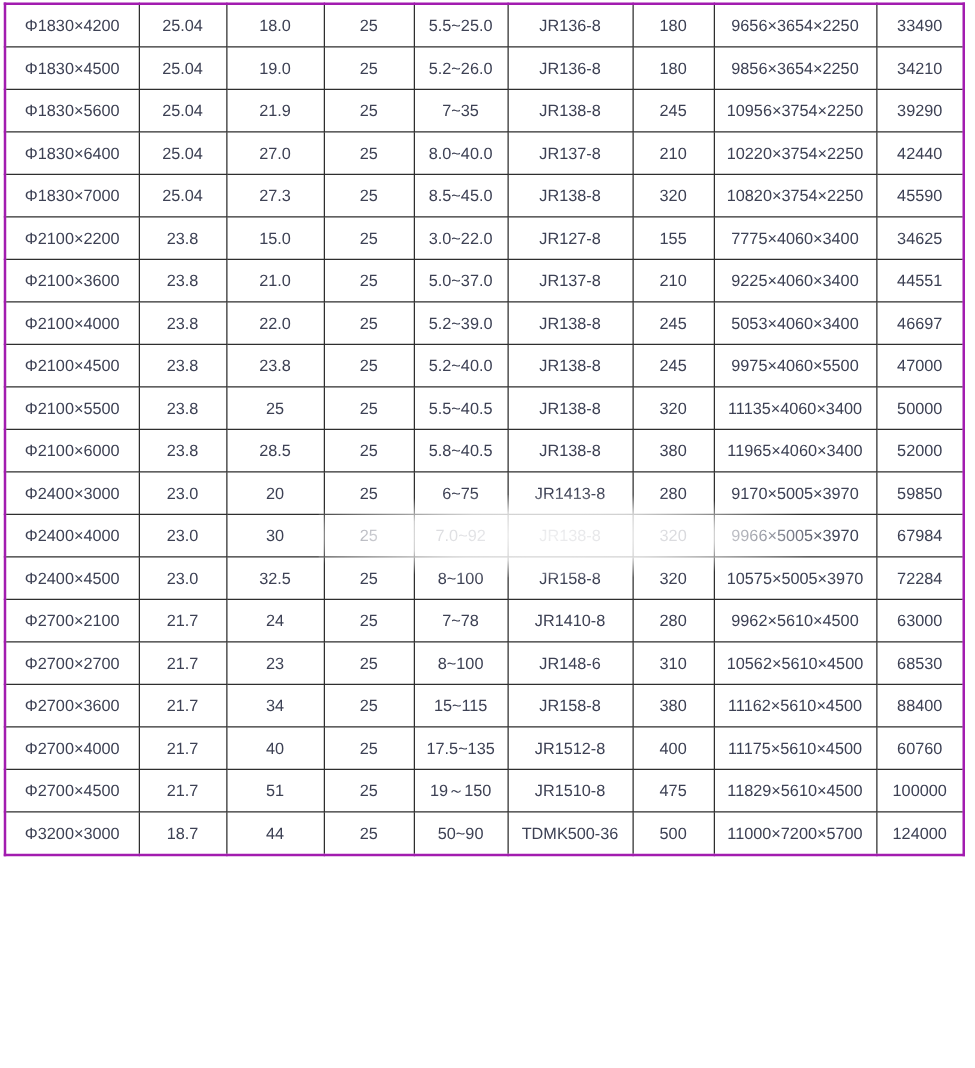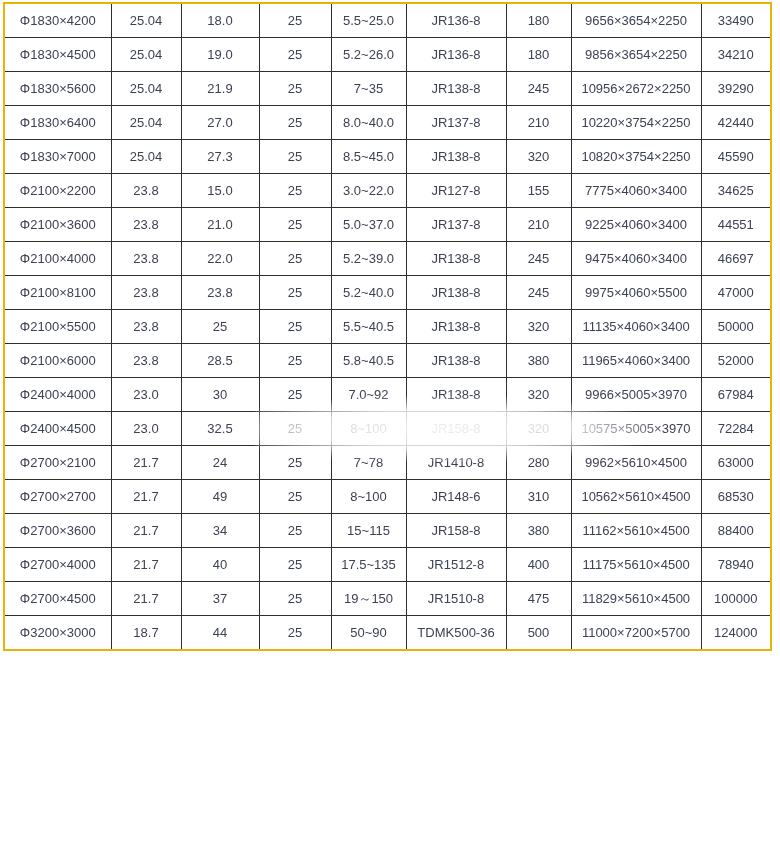--- a/index.html
+++ b/index.html
@@ -12,21 +12,21 @@
     height: 854px;
     position: relative;
     overflow: hidden;
     font-family: "Liberation Sans", sans-serif;
   }
   table.spec-table {
     border-collapse: collapse;
     table-layout: fixed;
     width: 767px;
     margin: 2px 0 18px 3px;
-    border: 2px solid #eab308;
+    border: 2px solid #a21caf;
   }
   table.spec-table td {
     border: 1px solid #2e2e2e;
     height: 33px;
     padding: 0 2px;
     text-align: center;
     vertical-align: middle;
     font-size: 13px;
     color: #3d4154;
     white-space: nowrap;
@@ -84,21 +84,21 @@
         <td>34210</td>
       </tr>
       <tr>
         <td>Φ1830×5600</td>
         <td>25.04</td>
         <td>21.9</td>
         <td>25</td>
         <td>7~35</td>
         <td>JR138-8</td>
         <td>245</td>
-        <td>10956×2672×2250</td>
+        <td>10956×3754×2250</td>
         <td>39290</td>
       </tr>
       <tr>
         <td>Φ1830×6400</td>
         <td>25.04</td>
         <td>27.0</td>
         <td>25</td>
         <td>8.0~40.0</td>
         <td>JR137-8</td>
         <td>210</td>
@@ -139,25 +139,25 @@
         <td>44551</td>
       </tr>
       <tr>
         <td>Φ2100×4000</td>
         <td>23.8</td>
         <td>22.0</td>
         <td>25</td>
         <td>5.2~39.0</td>
         <td>JR138-8</td>
         <td>245</td>
-        <td>9475×4060×3400</td>
+        <td>5053×4060×3400</td>
         <td>46697</td>
       </tr>
       <tr>
-        <td>Φ2100×8100</td>
+        <td>Φ2100×4500</td>
         <td>23.8</td>
         <td>23.8</td>
         <td>25</td>
         <td>5.2~40.0</td>
         <td>JR138-8</td>
         <td>245</td>
         <td>9975×4060×5500</td>
         <td>47000</td>
       </tr>
       <tr>
@@ -174,20 +174,31 @@
       <tr>
         <td>Φ2100×6000</td>
         <td>23.8</td>
         <td>28.5</td>
         <td>25</td>
         <td>5.8~40.5</td>
         <td>JR138-8</td>
         <td>380</td>
         <td>11965×4060×3400</td>
         <td>52000</td>
+      </tr>
+      <tr>
+        <td>Φ2400×3000</td>
+        <td>23.0</td>
+        <td>20</td>
+        <td>25</td>
+        <td>6~75</td>
+        <td>JR1413-8</td>
+        <td>280</td>
+        <td>9170×5005×3970</td>
+        <td>59850</td>
       </tr>
       <tr>
         <td>Φ2400×4000</td>
         <td>23.0</td>
         <td>30</td>
         <td>25</td>
         <td>7.0~92</td>
         <td>JR138-8</td>
         <td>320</td>
         <td>9966×5005×3970</td>
@@ -211,21 +222,21 @@
         <td>25</td>
         <td>7~78</td>
         <td>JR1410-8</td>
         <td>280</td>
         <td>9962×5610×4500</td>
         <td>63000</td>
       </tr>
       <tr>
         <td>Φ2700×2700</td>
         <td>21.7</td>
-        <td>49</td>
+        <td>23</td>
         <td>25</td>
         <td>8~100</td>
         <td>JR148-6</td>
         <td>310</td>
         <td>10562×5610×4500</td>
         <td>68530</td>
       </tr>
       <tr>
         <td>Φ2700×3600</td>
         <td>21.7</td>
@@ -239,26 +250,26 @@
       </tr>
       <tr>
         <td>Φ2700×4000</td>
         <td>21.7</td>
         <td>40</td>
         <td>25</td>
         <td>17.5~135</td>
         <td>JR1512-8</td>
         <td>400</td>
         <td>11175×5610×4500</td>
-        <td>78940</td>
+        <td>60760</td>
       </tr>
       <tr>
         <td>Φ2700×4500</td>
         <td>21.7</td>
-        <td>37</td>
+        <td>51</td>
         <td>25</td>
         <td>19～150</td>
         <td>JR1510-8</td>
         <td>475</td>
         <td>11829×5610×4500</td>
         <td>100000</td>
       </tr>
       <tr>
         <td>Φ3200×3000</td>
         <td>18.7</td>

